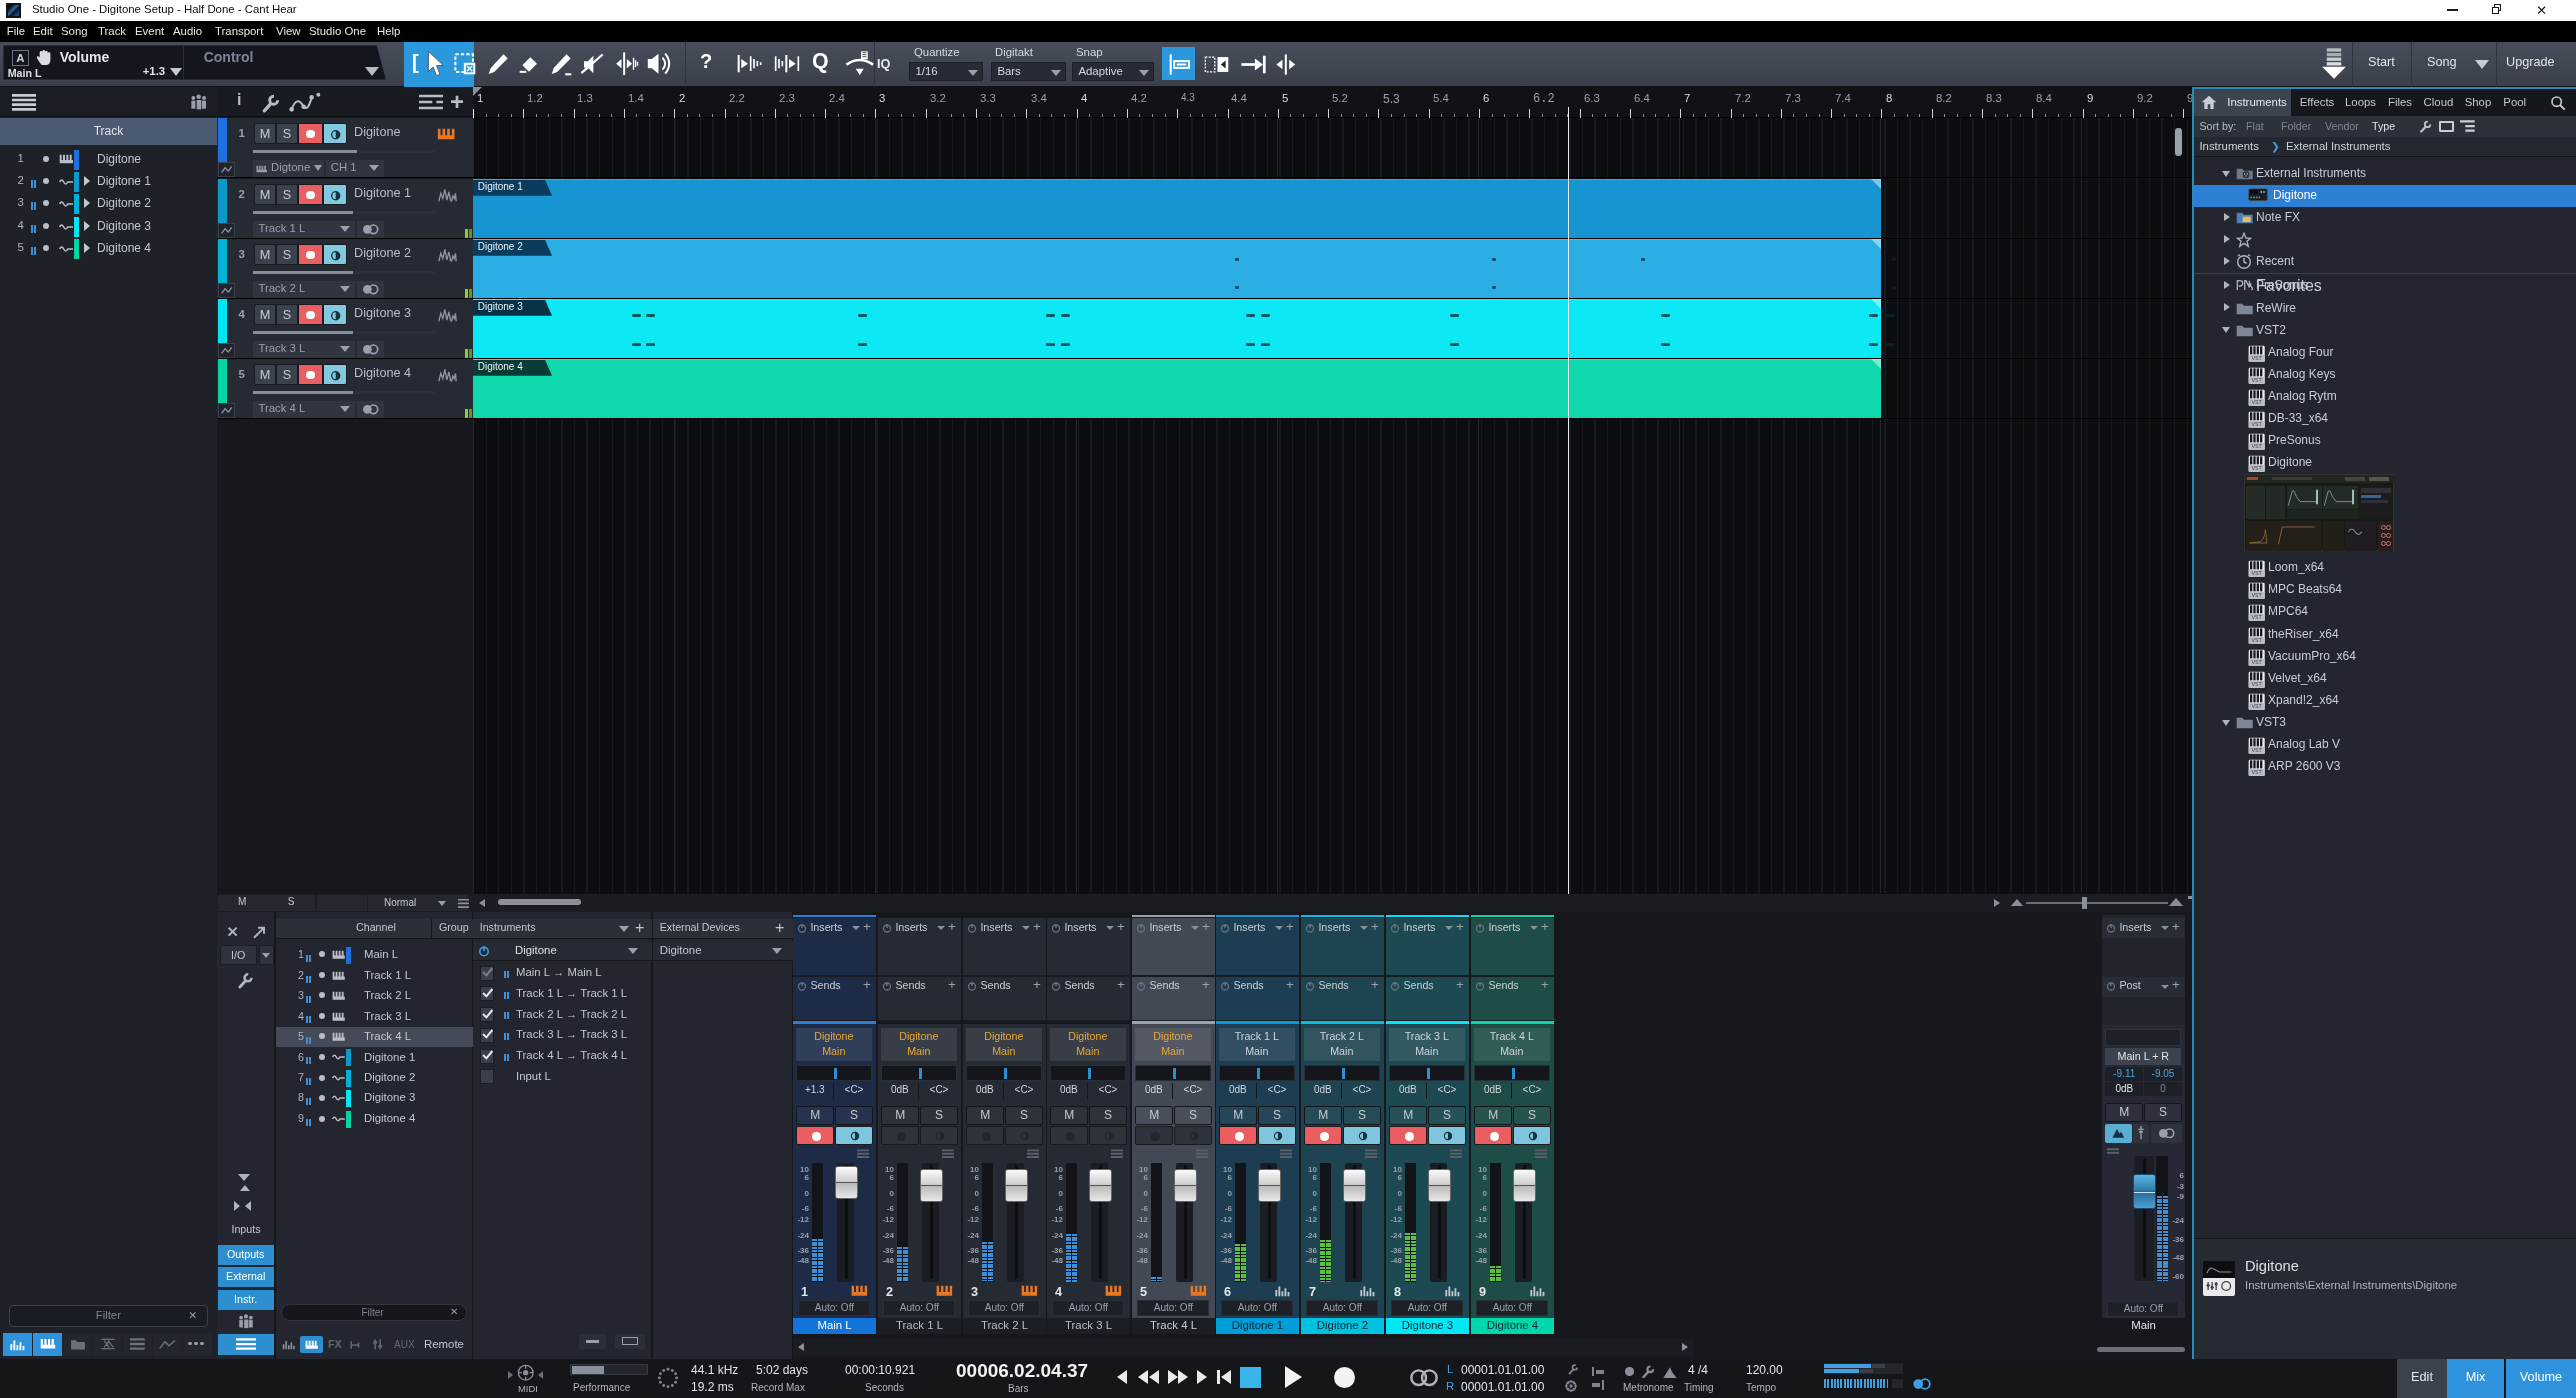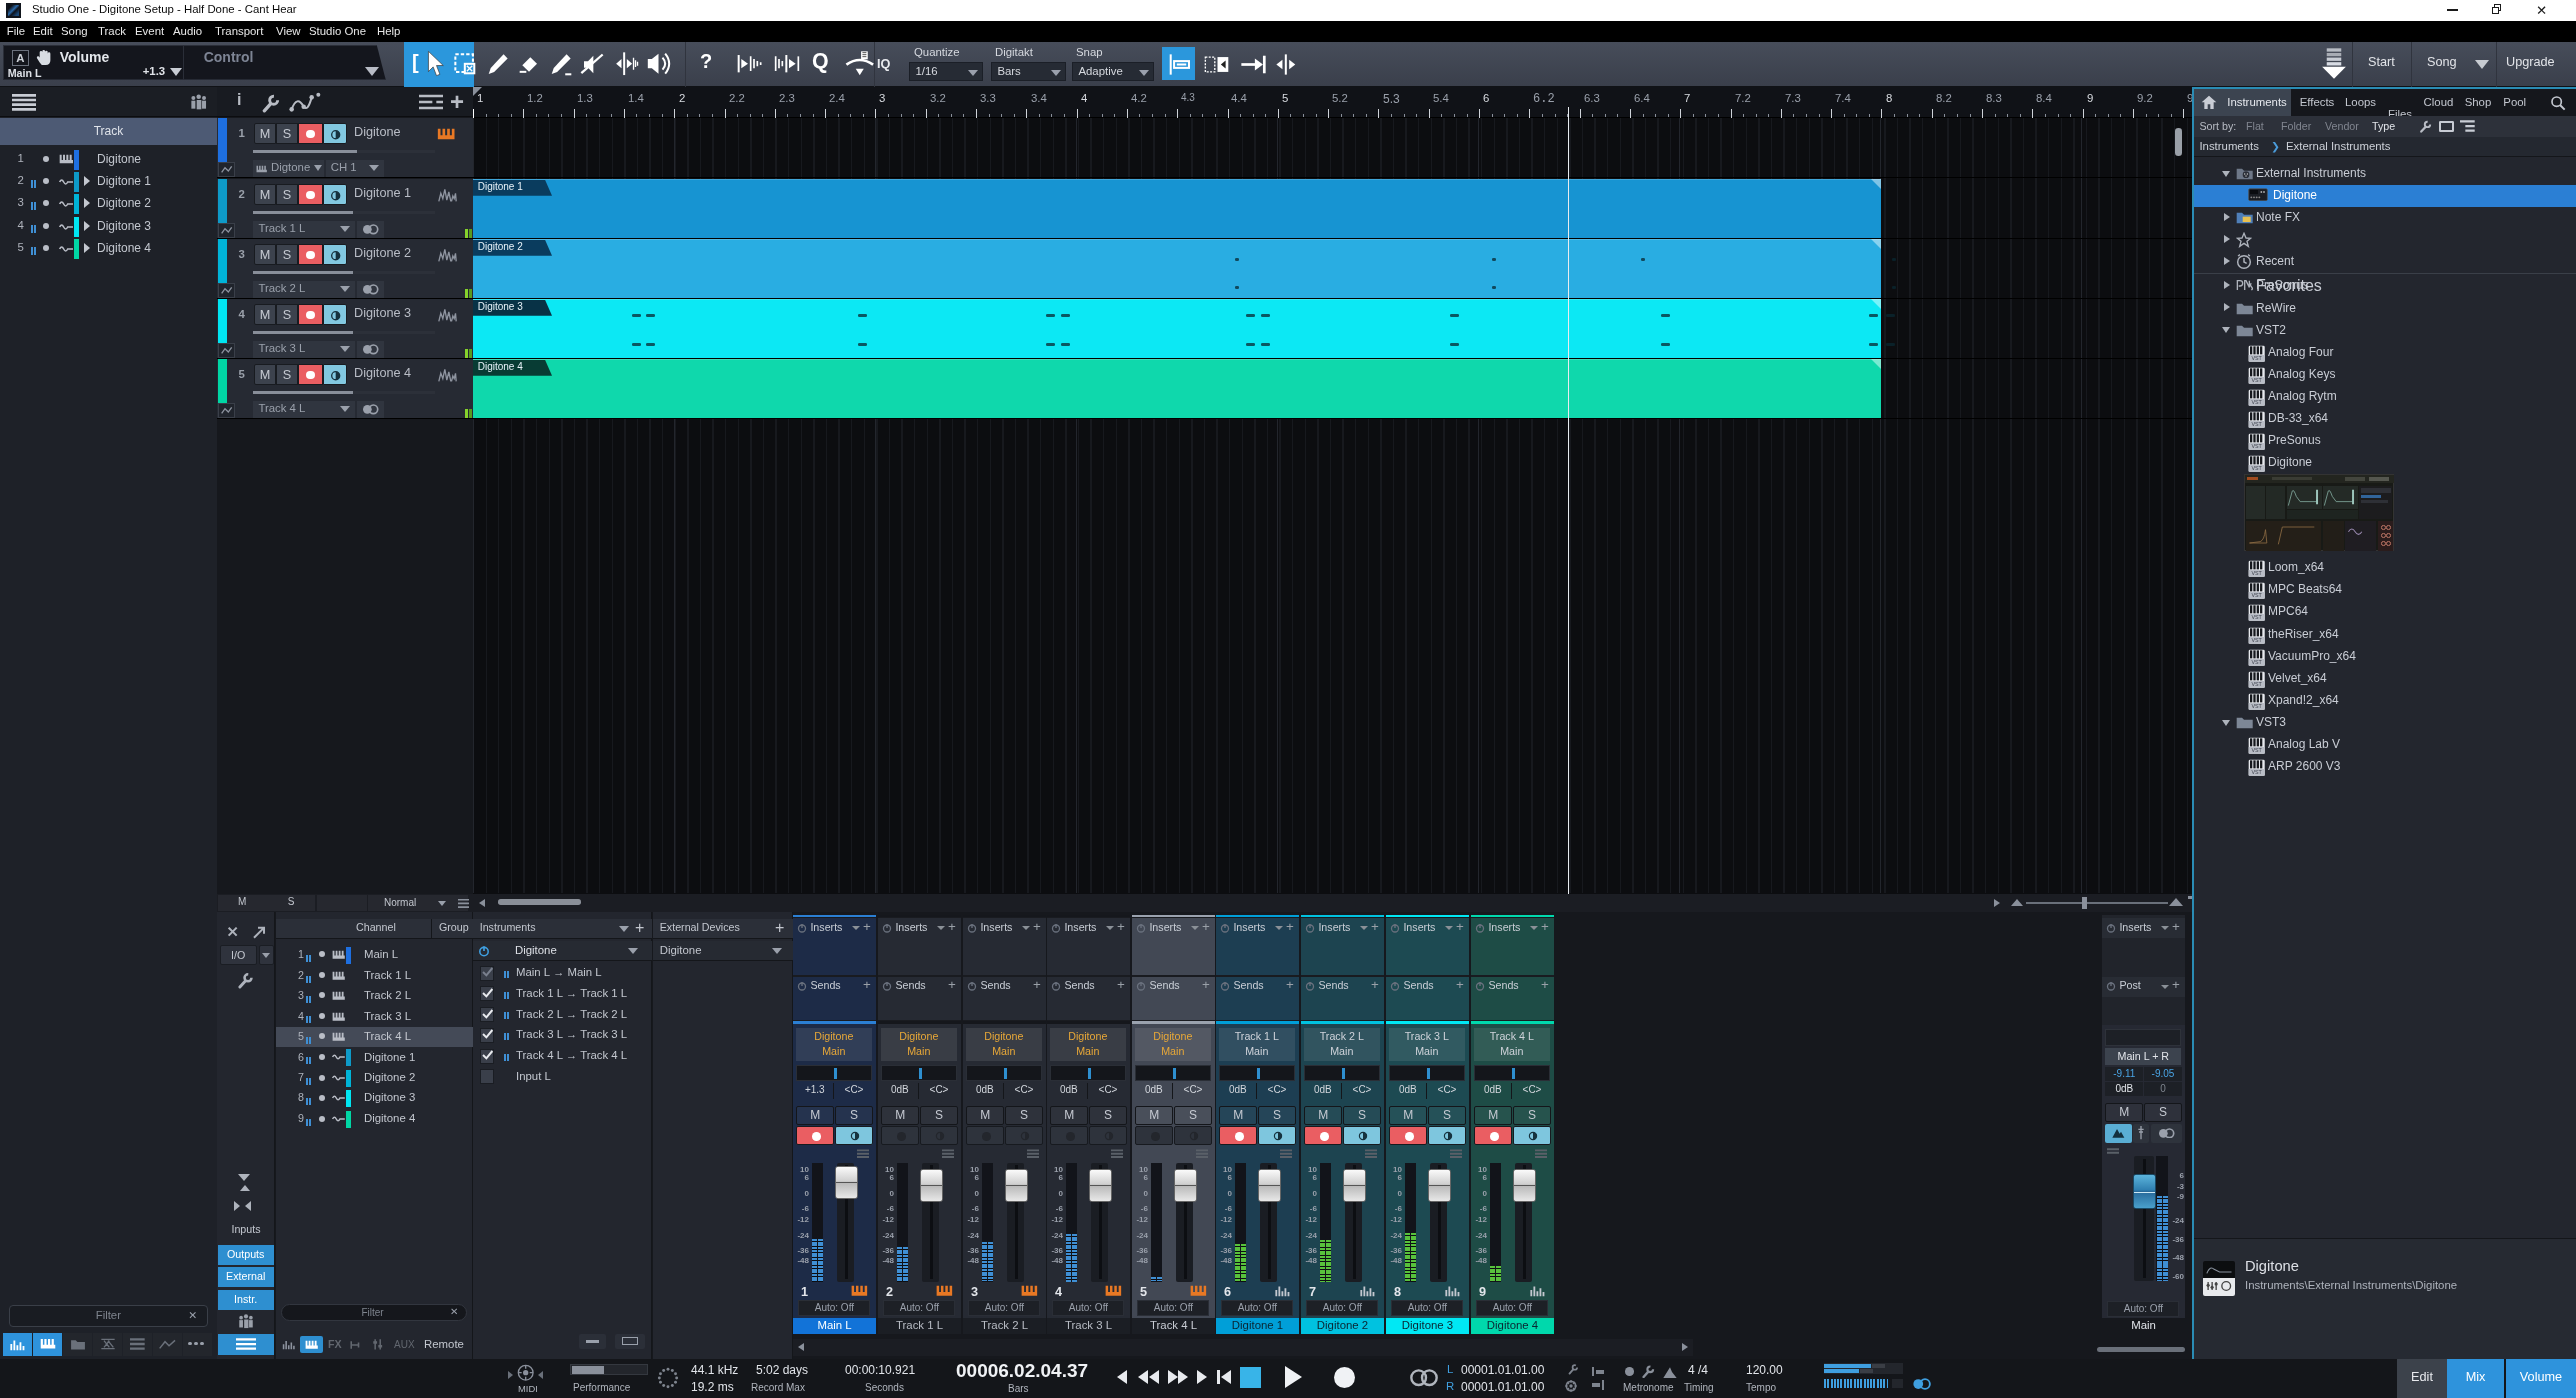--- a/index.html
+++ b/index.html
@@ -1687,21 +1687,21 @@
   <div id="browser">
     <div class="abs" style="left:0;top:0;width:382px;height:27.4px;background:#15171c;">
     <div class="abs" style="left:0;top:0;width:29.5px;height:27.4px;background:#3c4450;">
           <svg width="16" height="14.7" viewBox="0 0 24 22" style="position:absolute;left:6.7px;top:6px;">
             <path d="M12 1 L23 11 L19 11 L19 21 L14 21 L14 14 L10 14 L10 21 L5 21 L5 11 L1 11 Z" fill="#c9cdd5"></path>
           </svg>
         </div>
     <div class="abs" style="left:29.5px;top:0;width:67px;height:27.4px;background:#3c4450;color:#e6e9ee;font-size:11.4px;text-align:center;line-height:27px;">Instruments</div>
     <div class="abs" style="left:102px;top:0;width:42px;height:27.4px;color:#c3c7cf;font-size:11.4px;text-align:center;line-height:27px;">Effects</div>
     <div class="abs" style="left:148px;top:0;width:37px;height:27.4px;color:#c3c7cf;font-size:11.4px;text-align:center;line-height:27px;">Loops</div>
-    <div class="abs" style="left:191px;top:0;width:30px;height:27.4px;color:#c3c7cf;font-size:11.4px;text-align:center;line-height:27px;margin-top:12px;">Files</div>
+    <div class="abs" style="left:191px;top:0;width:30px;height:27.4px;color:#c3c7cf;font-size:11.4px;text-align:center;line-height:27px;">Files</div>
     <div class="abs" style="left:227px;top:0;width:35px;height:27.4px;color:#c3c7cf;font-size:11.4px;text-align:center;line-height:27px;">Cloud</div>
     <div class="abs" style="left:268px;top:0;width:32px;height:27.4px;color:#c3c7cf;font-size:11.4px;text-align:center;line-height:27px;">Shop</div>
     <div class="abs" style="left:306px;top:0;width:29.5px;height:27.4px;color:#c3c7cf;font-size:11.4px;text-align:center;line-height:27px;">Pool</div>
     <svg width="16" height="16" viewBox="0 0 24 24" style="position:absolute;left:356px;top:6px;">
           <circle cx="10" cy="10" r="7" fill="none" stroke="#c3c7cf" stroke-width="2.5"></circle>
           <path d="M15 15 L22 22" stroke="#c3c7cf" stroke-width="3"></path>
         </svg>
     </div>
     <div class="abs" style="left:0;top:27.4px;width:382px;height:21px;background:#2d313a;">
     <span class="abs" style="left:5.4px;top:3.3px;font-size:10.7px;color:#b8bcc4;">Sort by:</span>

